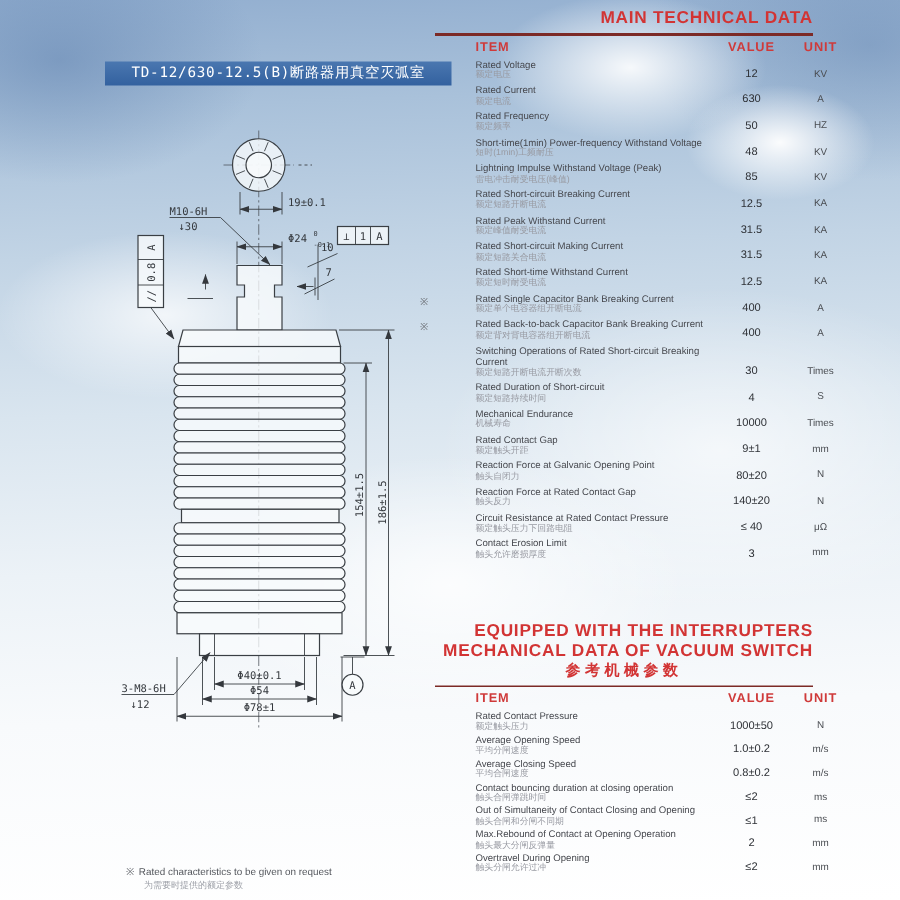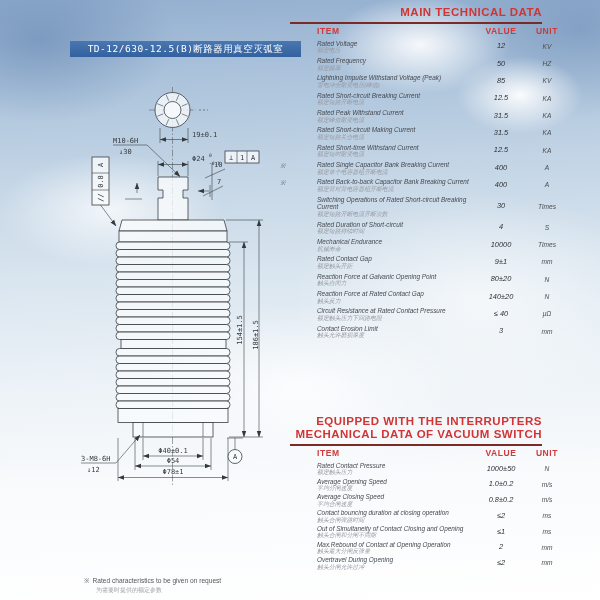--- a/index.html
+++ b/index.html
@@ -25,21 +25,21 @@
   .panel{position:absolute;left:290px;width:252px;}
   .p-main{top:6px;}
   .p-mech{top:415px;}
   .ttl{color:#d23434;font-weight:bold;font-size:11.5px;text-align:right;letter-spacing:.5px;line-height:1.15;}
   .ttl-zh{color:#d23434;font-weight:bold;font-size:10px;text-align:center;letter-spacing:3px;margin-top:1px;line-height:1.15;}
   .rule{height:1.5px;background:#7c2a26;margin:3px 0 2px 0;}
   .thead{display:flex;color:#cf3a3a;font-weight:bold;font-size:8.5px;letter-spacing:.6px;margin-bottom:4px;}
   .c-item{flex:0 0 158px;position:relative;padding-left:27px;}
   .c-val{flex:0 0 52px;text-align:center;}
   .c-unit{flex:0 0 40px;text-align:center;}
-  .row{display:flex;align-items:center;margin-bottom:3.2px;font-style:italic;}
+  .row{display:flex;align-items:flex-end;margin-bottom:3.2px;}
   .p-mech .row{margin-bottom:1.6px;}
   .row .en{font-size:6.4px;color:#46484e;line-height:1.18;}
   .row .zh{font-size:5.9px;color:#989aa2;line-height:1.12;}
   .row .c-val{font-size:7.4px;color:#2e3136;line-height:1.2;}
   .row .c-unit{font-size:6.6px;color:#4a4d52;line-height:1.25;}
   .marker{position:absolute;left:-10px;top:0;font-size:6.5px;color:#6a6d73;}
   .footnote{position:absolute;left:84px;top:576px;}
   .fn-en{font-size:6.6px;color:#55585e;}
   .fn-en .fn-marker{color:#6a6d73;margin-right:3px;}
   .fn-zh{font-size:6px;color:#9a9da5;margin-left:12px;margin-top:1px;}
@@ -225,31 +225,49 @@
         <div class="row">
           <div class="c-item">
             <span class="marker"></span>
             <div class="en">Rated Voltage</div>
             <div class="zh">额定电压</div>
           </div>
           <div class="c-val">12</div>
           <div class="c-unit">KV</div>
         </div>
 
+        <div class="row">
+          <div class="c-item">
+            <span class="marker"></span>
+            <div class="en">Rated Current</div>
+            <div class="zh">额定电流</div>
+          </div>
+          <div class="c-val">630</div>
+          <div class="c-unit">A</div>
+        </div>
 
         <div class="row">
           <div class="c-item">
             <span class="marker"></span>
             <div class="en">Rated Frequency</div>
             <div class="zh">额定频率</div>
           </div>
           <div class="c-val">50</div>
           <div class="c-unit">HZ</div>
         </div>
 
+        <div class="row">
+          <div class="c-item">
+            <span class="marker"></span>
+            <div class="en">Short-time(1min) Power-frequency Withstand Voltage</div>
+            <div class="zh">短时(1min)工频耐压</div>
+          </div>
+          <div class="c-val">48</div>
+          <div class="c-unit">KV</div>
+        </div>
 
         <div class="row">
           <div class="c-item">
             <span class="marker"></span>
             <div class="en">Lightning Impulse Withstand Voltage (Peak)</div>
             <div class="zh">雷电冲击耐受电压(峰值)</div>
           </div>
           <div class="c-val">85</div>
           <div class="c-unit">KV</div>
         </div>
@@ -392,20 +410,21 @@
           </div>
           <div class="c-val">3</div>
           <div class="c-unit">mm</div>
         </div>
       </div>
   </div>
 
   <div class="panel p-mech">
     <div class="ttl">EQUIPPED WITH THE INTERRUPTERS</div>
     <div class="ttl">MECHANICAL DATA OF VACUUM SWITCH</div>
+    <div class="ttl-zh">参考机械参数</div>
     <div class="rule"></div>
     <div class="thead">
       <div class="c-item">ITEM</div>
       <div class="c-val">VALUE</div>
       <div class="c-unit">UNIT</div>
     </div>
     <div>
 
         <div class="row">
           <div class="c-item">

